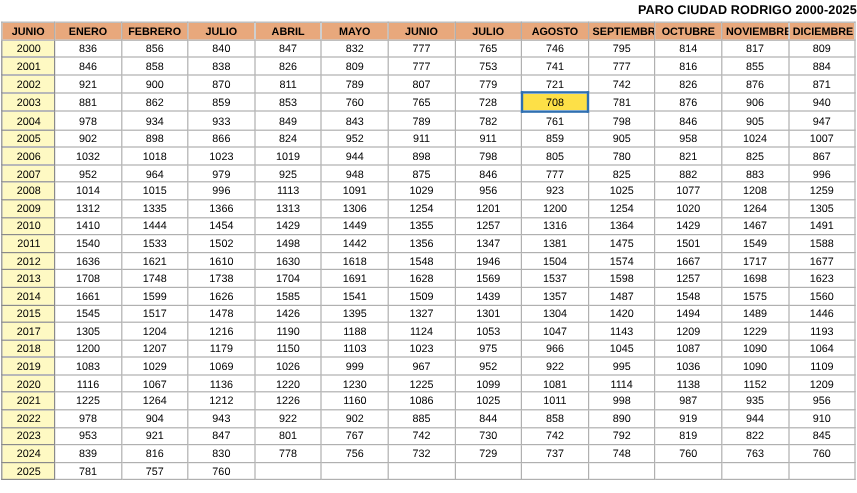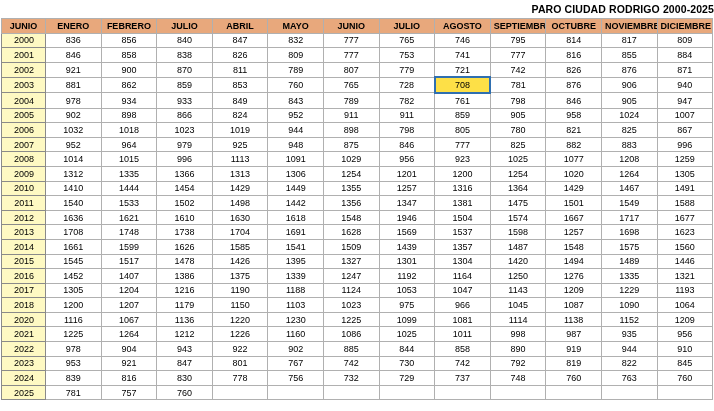--- a/index.html
+++ b/index.html
@@ -354,35 +354,20 @@
           <td class="val">1395</td>
           <td class="val">1327</td>
           <td class="val">1301</td>
           <td class="val">1304</td>
           <td class="val">1420</td>
           <td class="val">1494</td>
           <td class="val">1489</td>
           <td class="val">1446</td>
         </tr>
         <tr>
-          <td class="year">2016</td>
-          <td class="val">1452</td>
-          <td class="val">1407</td>
-          <td class="val">1386</td>
-          <td class="val">1375</td>
-          <td class="val">1339</td>
-          <td class="val">1247</td>
-          <td class="val">1192</td>
-          <td class="val">1164</td>
-          <td class="val">1250</td>
-          <td class="val">1276</td>
-          <td class="val">1335</td>
-          <td class="val">1321</td>
-        </tr>
-        <tr>
           <td class="year">2017</td>
           <td class="val">1305</td>
           <td class="val">1204</td>
           <td class="val">1216</td>
           <td class="val">1190</td>
           <td class="val">1188</td>
           <td class="val">1124</td>
           <td class="val">1053</td>
           <td class="val">1047</td>
           <td class="val">1143</td>
@@ -399,20 +384,35 @@
           <td class="val">1103</td>
           <td class="val">1023</td>
           <td class="val">975</td>
           <td class="val">966</td>
           <td class="val">1045</td>
           <td class="val">1087</td>
           <td class="val">1090</td>
           <td class="val">1064</td>
         </tr>
         <tr>
+          <td class="year">2019</td>
+          <td class="val">1083</td>
+          <td class="val">1029</td>
+          <td class="val">1069</td>
+          <td class="val">1026</td>
+          <td class="val">999</td>
+          <td class="val">967</td>
+          <td class="val">952</td>
+          <td class="val">922</td>
+          <td class="val">995</td>
+          <td class="val">1036</td>
+          <td class="val">1090</td>
+          <td class="val">1109</td>
+        </tr>
+        <tr>
           <td class="year">2020</td>
           <td class="val">1116</td>
           <td class="val">1067</td>
           <td class="val">1136</td>
           <td class="val">1220</td>
           <td class="val">1230</td>
           <td class="val">1225</td>
           <td class="val">1099</td>
           <td class="val">1081</td>
           <td class="val">1114</td>

